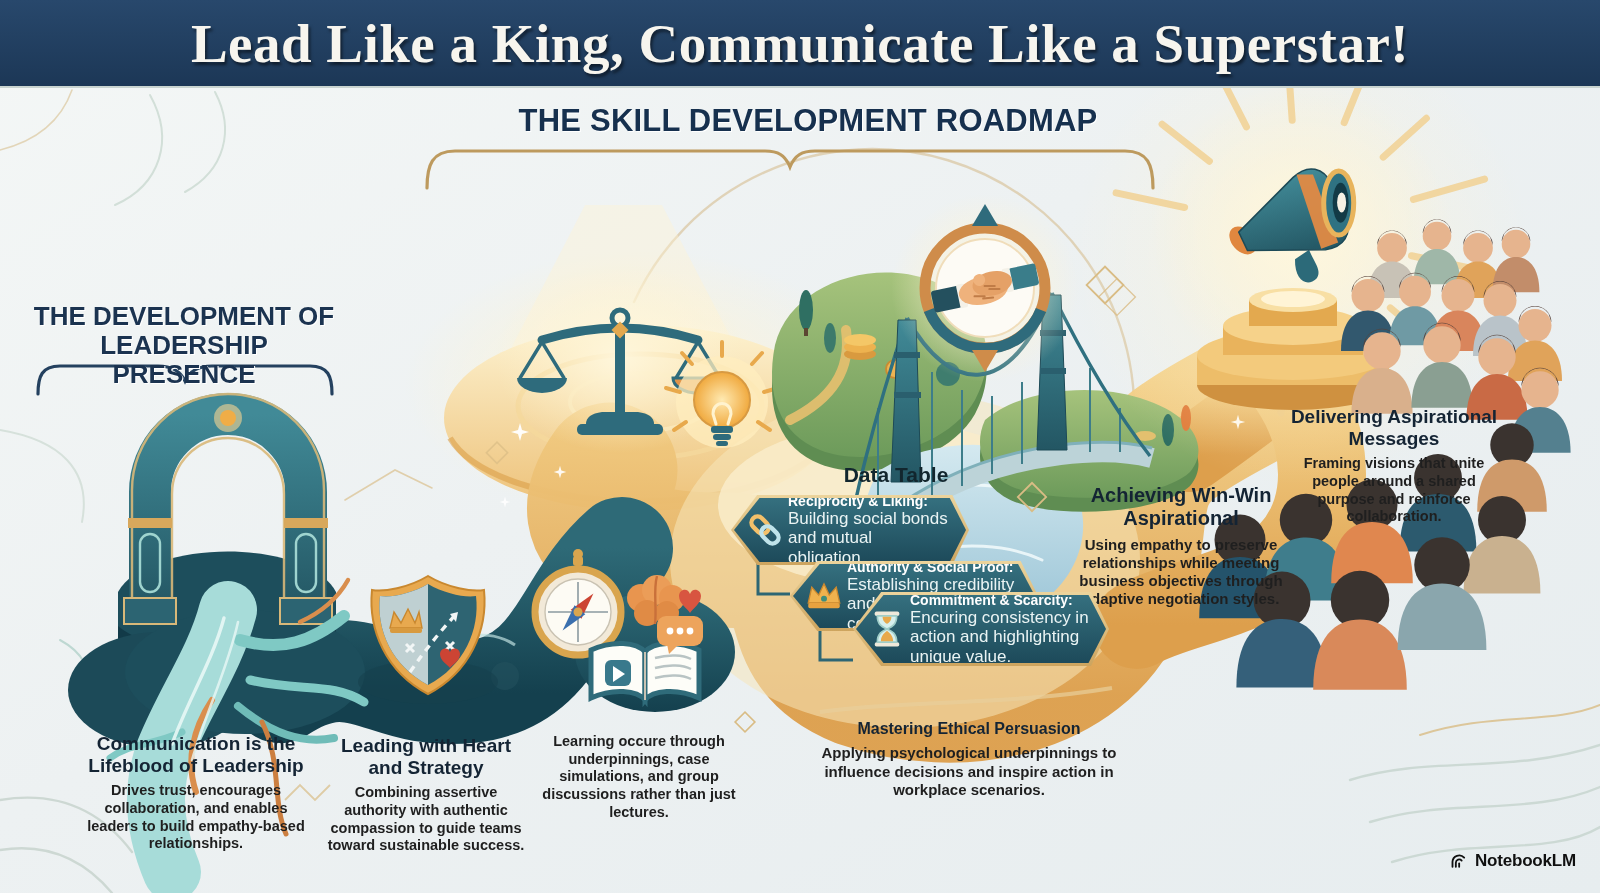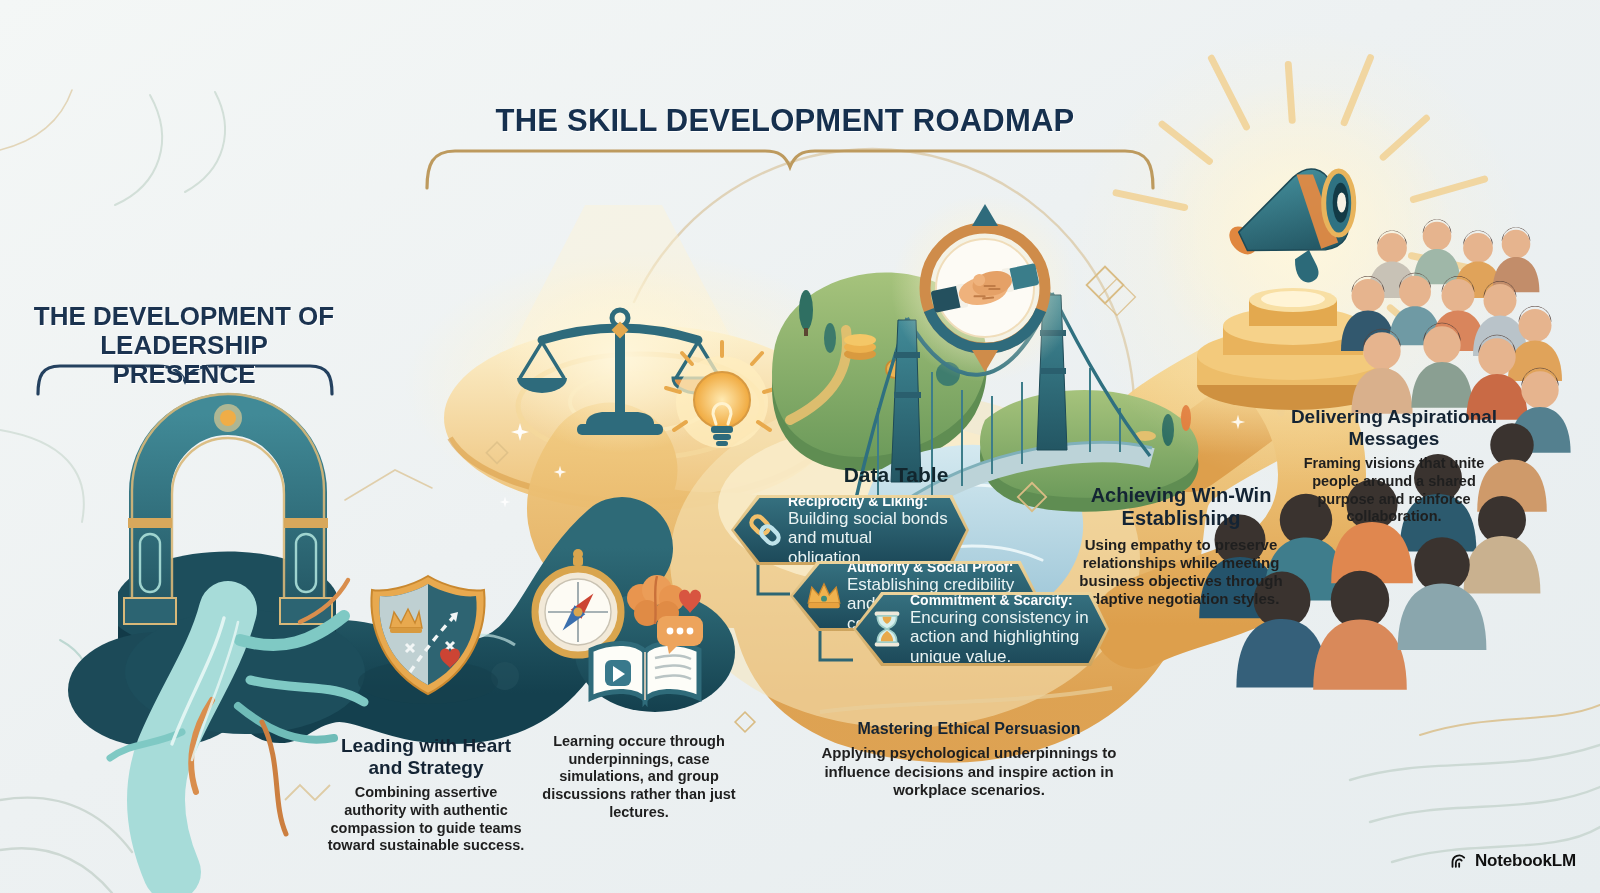--- a/index.html
+++ b/index.html
@@ -7,21 +7,21 @@
     background:linear-gradient(150deg,#f4f7f6 0%,#edf1f2 45%,#e7edef 100%);}
 
   
   .banner{position:absolute;left:0;top:0;width:100%;height:86px;z-index:6;
     background:linear-gradient(#28486c,#1c3756);
     border-bottom:2px solid #c9d4d0;display:flex;align-items:center;justify-content:center;}
   .banner h1{margin:0;font-family:"Liberation Serif","DejaVu Serif",serif;font-weight:700;
     font-size:55px;letter-spacing:.5px;color:#f7f5ee;text-shadow:2px 3px 3px rgba(0,0,0,.5);}
 
   
-  .h-roadmap{position:absolute;left:440px;top:103px;width:690px;z-index:5;text-align:center;
+  .h-roadmap{position:absolute;left:463px;top:103px;width:690px;z-index:5;text-align:center;
     font-size:31px;font-weight:700;color:#16304e;letter-spacing:.2px;text-shadow:1px 1px 0 #ffffff;}
   .h-foundation{position:absolute;left:26px;top:302px;width:316px;z-index:5;text-align:center;
     font-size:26px;font-weight:700;line-height:1.12;color:#1b3350;text-shadow:1px 1px 0 #ffffff;}
 
   
   .stage{position:absolute;z-index:5;text-align:center;}
   .stage h3{margin:0 0 6px;font-size:19px;line-height:1.14;color:#142434;}
   .stage p{margin:0;font-size:14.5px;line-height:1.22;font-weight:600;color:#1f1f1f;}
   .stage-4 h3{font-size:16px;}
   .stage-4 p{font-size:15px;}
@@ -407,37 +407,44 @@
     <g>
       <path d="M38,394 C38,376 42,366 60,366 L158,366 C171,366 180,370 185,381 C190,370 199,366 212,366 L310,366 C328,366 332,376 332,394" fill="none" stroke="#24415f" stroke-width="3.2" stroke-linecap="round"></path>
     </g>
 
     <g fill="none" stroke="#2d6674" stroke-width="3">
       <path d="M758,545 L758,594 L790,594"></path>
       <path d="M820,625 L820,660 L853,660"></path>
     </g>
   </svg>
 
+  <div class="banner">
+    <h1>Lead Like a King, Communicate Like a Superstar!</h1>
+  </div>
 
   <div class="h-roadmap">THE SKILL DEVELOPMENT ROADMAP</div>
   <div class="h-foundation">THE DEVELOPMENT OF LEADERSHIP PRESENCE</div>
 
+  <div class="stage" style="left:80px;top:733px;width:232px;">
+    <h3>Communication is the Lifeblood of Leadership</h3>
+    <p>Drives trust, encourages collaboration, and enables leaders to build empathy-based relationships.</p>
+  </div>
   <div class="stage" style="left:326px;top:735px;width:200px;">
     <h3>Leading with Heart and Strategy</h3>
     <p>Combining assertive authority with authentic compassion to guide teams toward sustainable success.</p>
   </div>
   <div class="stage" style="left:538px;top:733px;width:202px;">
     <p>Learning occure through underpinnings, case simulations, and group discussions rather than just lectures.</p>
   </div>
   <div class="stage stage-4" style="left:810px;top:720px;width:318px;">
     <h3>Mastering Ethical Persuasion</h3>
     <p>Applying psychological underpinnings to influence decisions and inspire action in workplace scenarios.</p>
   </div>
   <div class="stage stage-5" style="left:1064px;top:484px;width:234px;">
-    <h3>Achieving Win-Win Establishing</h3>
+    <h3>Achieving Win-Win Aspirational</h3>
     <p>Using empathy to preserve relationships while meeting business objectives through adaptive negotiation styles.</p>
   </div>
   <div class="stage" style="left:1282px;top:406px;width:224px;">
     <h3>Delivering Aspirational Messages</h3>
     <p>Framing visions that unite people around a shared purpose and reinforce collaboration.</p>
   </div>
 
   <div class="dt-heading">Data Table</div>
 
   <div class="badge" style="left:731px;top:495px;width:232px;height:64px;">

